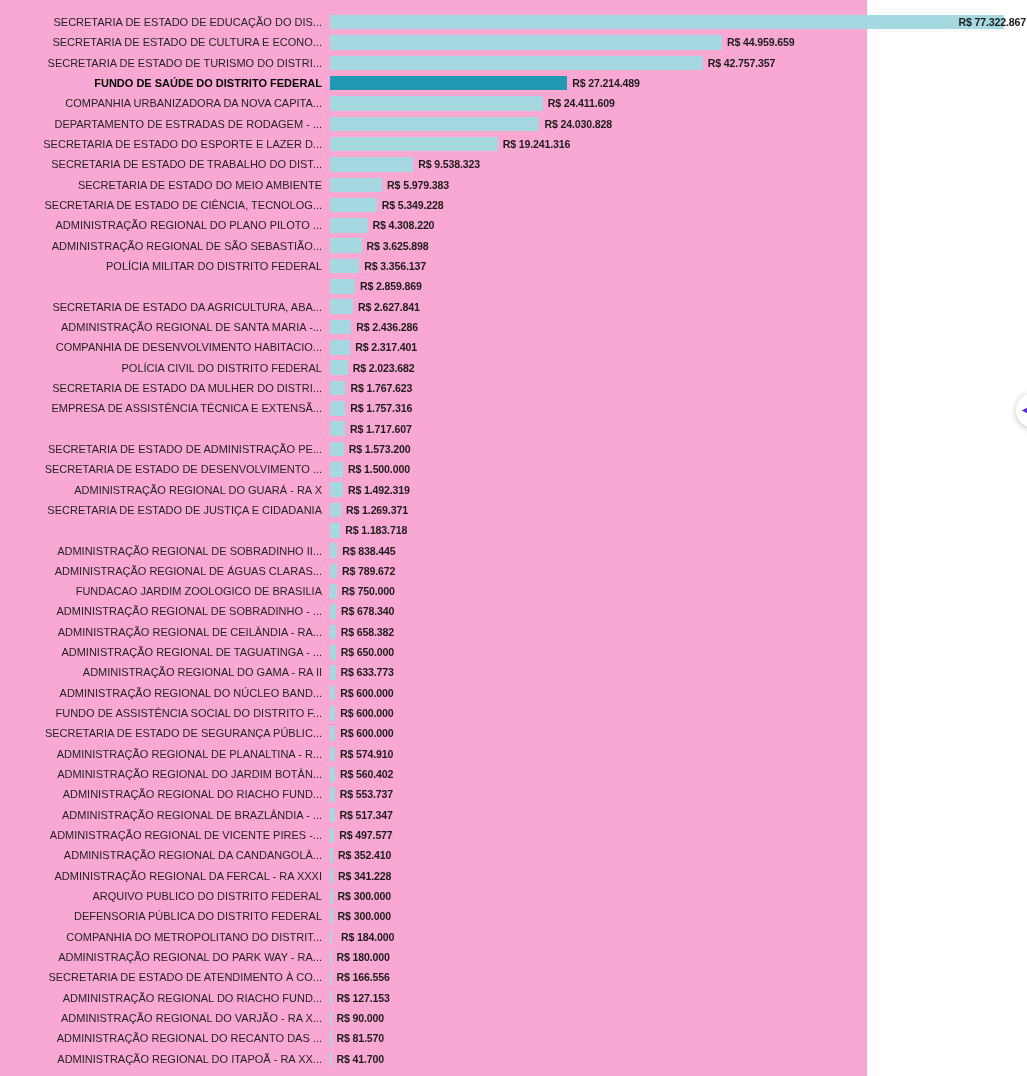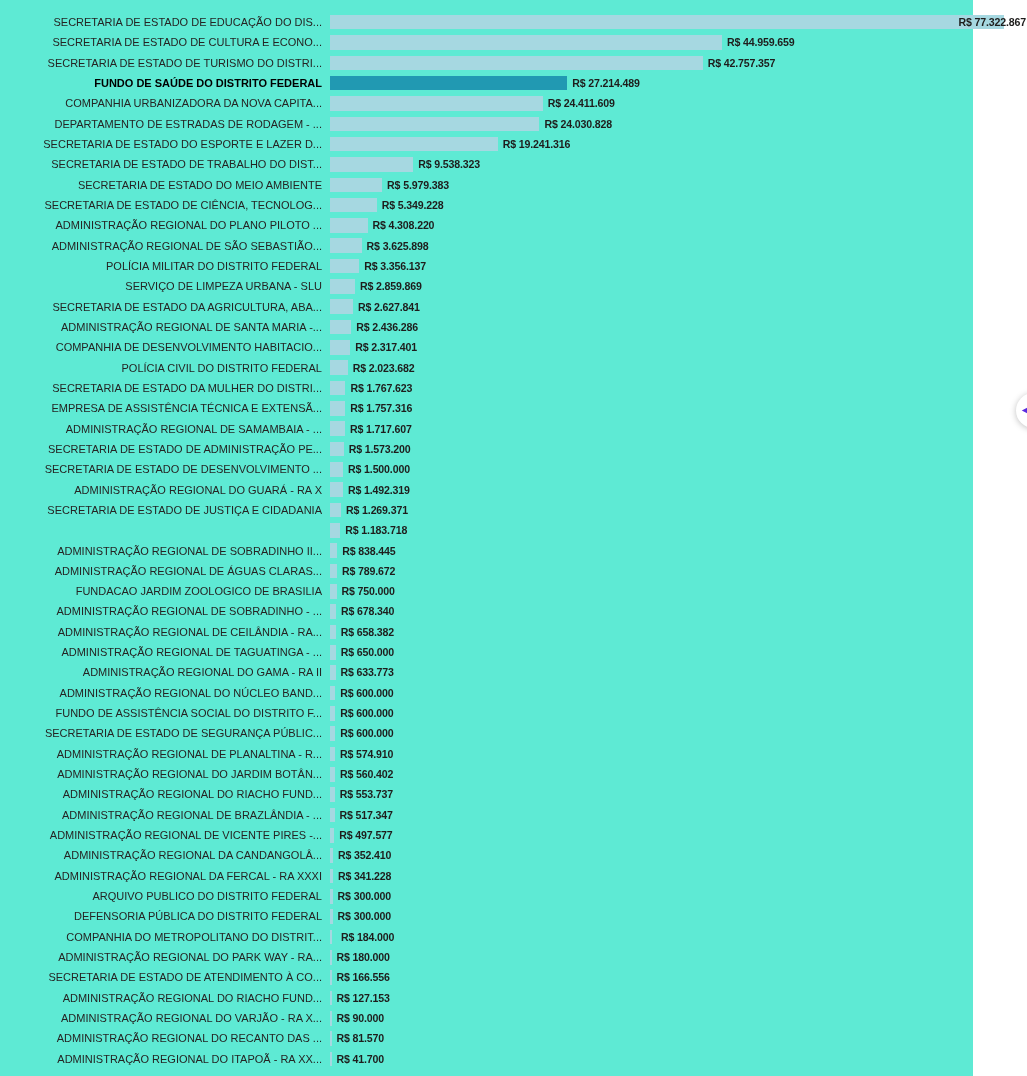--- a/index.html
+++ b/index.html
@@ -4,22 +4,22 @@
 <style>
   html, body {
     margin: 0; padding: 0;
     width: 1027px; height: 1076px;
     background: #ffffff;
     overflow: hidden;
     font-family: "Liberation Sans", sans-serif;
   }
   .canvas {
     position: relative;
-    width: 973px; height: 1076px;
-    background: #5eead4;
+    width: 867px; height: 1076px;
+    background: #f9a8d4;
   }
   .bar-row {
     position: absolute;
     left: 0; width: 1027px;
     height: 20.33px;
   }
   .cat-label {
     position: absolute;
     left: 0; top: 0;
     width: 322px;
@@ -136,21 +136,20 @@
         <div class="cat-label">ADMINISTRAÇÃO REGIONAL DE SÃO SEBASTIÃO...</div>
         <div class="bar" style="width: 31.6059px;"></div>
         <div class="val-label" style="left: 366.606px;">R$ 3.625.898</div>
       </div>
       <div class="bar-row" style="top: 255.924px;">
         <div class="cat-label">POLÍCIA MILITAR DO DISTRITO FEDERAL</div>
         <div class="bar" style="width: 29.2544px;"></div>
         <div class="val-label" style="left: 364.254px;">R$ 3.356.137</div>
       </div>
       <div class="bar-row" style="top: 276.251px;">
-        <div class="cat-label">SERVIÇO DE LIMPEZA URBANA - SLU</div>
         <div class="bar" style="width: 24.9286px;"></div>
         <div class="val-label" style="left: 359.929px;">R$ 2.859.869</div>
       </div>
       <div class="bar-row" style="top: 296.578px;">
         <div class="cat-label">SECRETARIA DE ESTADO DA AGRICULTURA, ABA...</div>
         <div class="bar" style="width: 22.9061px;"></div>
         <div class="val-label" style="left: 357.906px;">R$ 2.627.841</div>
       </div>
       <div class="bar-row" style="top: 316.905px;">
         <div class="cat-label">ADMINISTRAÇÃO REGIONAL DE SANTA MARIA -...</div>
@@ -171,21 +170,20 @@
         <div class="cat-label">SECRETARIA DE ESTADO DA MULHER DO DISTRI...</div>
         <div class="bar" style="width: 15.4078px;"></div>
         <div class="val-label" style="left: 350.408px;">R$ 1.767.623</div>
       </div>
       <div class="bar-row" style="top: 398.213px;">
         <div class="cat-label">EMPRESA DE ASSISTÊNCIA TÉCNICA E EXTENSÃ...</div>
         <div class="bar" style="width: 15.318px;"></div>
         <div class="val-label" style="left: 350.318px;">R$ 1.757.316</div>
       </div>
       <div class="bar-row" style="top: 418.54px;">
-        <div class="cat-label">ADMINISTRAÇÃO REGIONAL DE SAMAMBAIA - ...</div>
         <div class="bar" style="width: 14.9719px;"></div>
         <div class="val-label" style="left: 349.972px;">R$ 1.717.607</div>
       </div>
       <div class="bar-row" style="top: 438.867px;">
         <div class="cat-label">SECRETARIA DE ESTADO DE ADMINISTRAÇÃO PE...</div>
         <div class="bar" style="width: 13.7131px;"></div>
         <div class="val-label" style="left: 348.713px;">R$ 1.573.200</div>
       </div>
       <div class="bar-row" style="top: 459.194px;">
         <div class="cat-label">SECRETARIA DE ESTADO DE DESENVOLVIMENTO ...</div>

